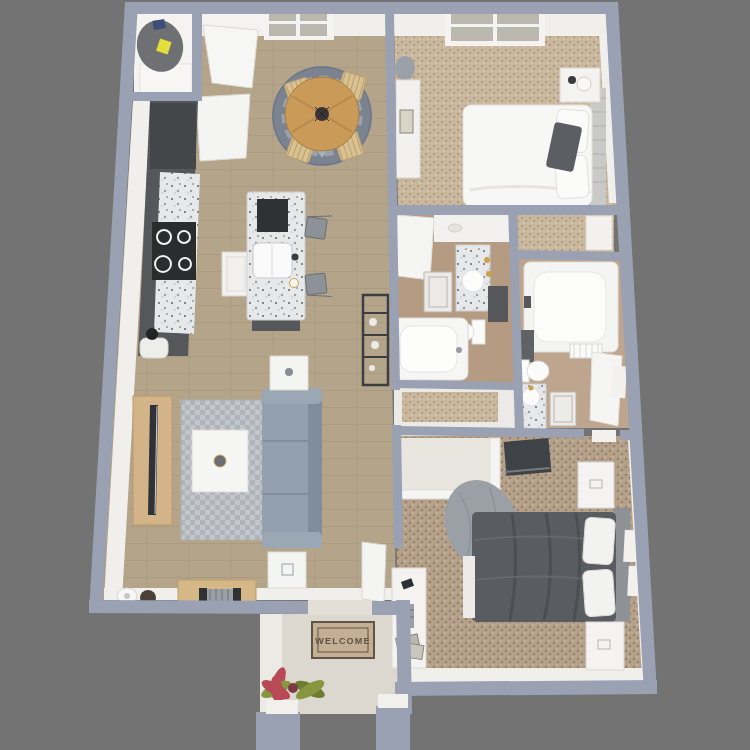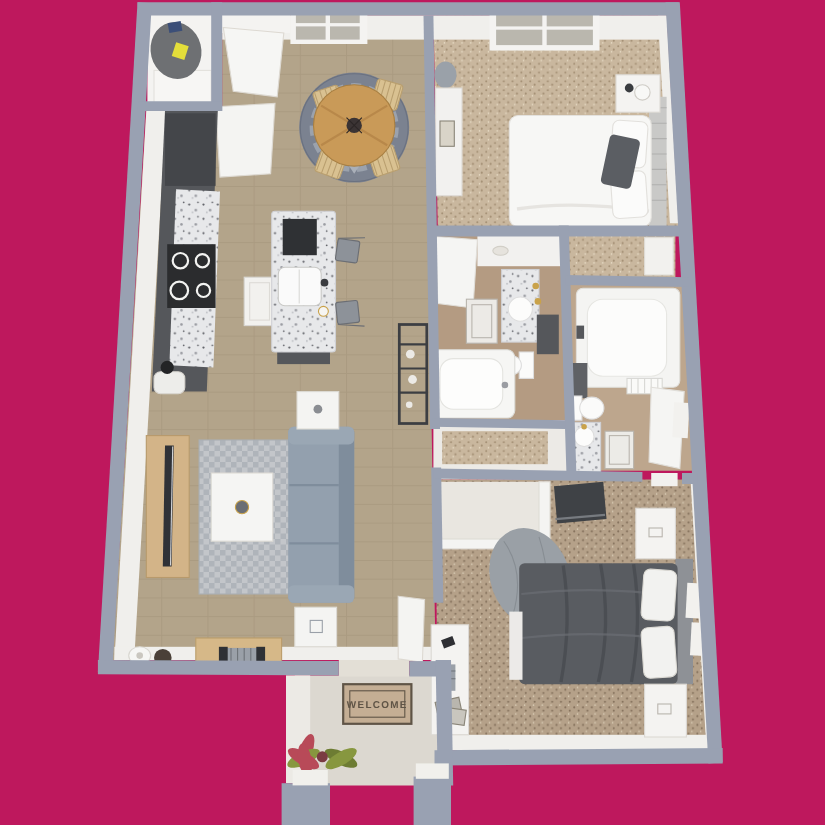--- a/index.html
+++ b/index.html
@@ -1,16 +1,16 @@
 <!DOCTYPE html>
 <html style="--wall: #99a1b2; --white: #f4f3f1; --whiteDim: #eceae6; --band: #f0efec; --wood: #b3a48a; --woodLine: #a29379; --carpet1: #c9b79e; --carpet1dot: #a28e73; --carpet2: #b5a189; --carpet2dot: #83705b; --granite: #e7e8ea; --graniteDot: #606268; --cabinet: #55575b; --cabinetDark: #44464a; --sofa: #93a0ae; --sofaDark: #7f8d9c; --rug: #c3c6ca; --rugDot: #afb4ba; --diningRug: #7b8290; --diningRugLite: #9ba2ad; --tableWood: #c99a58; --chairWood: #d9c191; --standWood: #d3b488; --benchWood: #d6b888; --bedDark: #595c61; --headboard1: #c9c9c7; --headboard2: #8e9196; --bathFloor: #b49b82; --bath2Floor: #bda68d; --porch: #dcd8d0; --mat: #c4ae94; --matText: #5f5446; --leafGreen: #87973f; --leafRed: #b84a58; --heater: #6e7073; --sticker: #e4de3a; --tv: #303237; --gold: #c9a24a; --windowPane: #bab7ae; --blanket: #9aa0a6;"><head>
 <meta charset="utf-8">
 <style>
   html,body{margin:0;padding:0;background:#ffffff;}
-  .stage{position:relative;width:750px;height:750px;background:#be185d;overflow:hidden;
+  .stage{position:relative;width:750px;height:750px;background:#737373;overflow:hidden;
          font-family:"Liberation Sans", sans-serif;}
   svg{display:block}
   
   .wall   {fill:var(--wall,#99a1b2);}
   .white  {fill:var(--white,#f4f3f1);}
   .whiteDim{fill:var(--whiteDim,#eceae6);}
   .band   {fill:var(--band,#f0efec);}
   .cab    {fill:var(--cabinet,#55575b);}
   .cabD   {fill:var(--cabinetDark,#44464a);}
   .sofa   {fill:var(--sofa,#93a0ae);}

